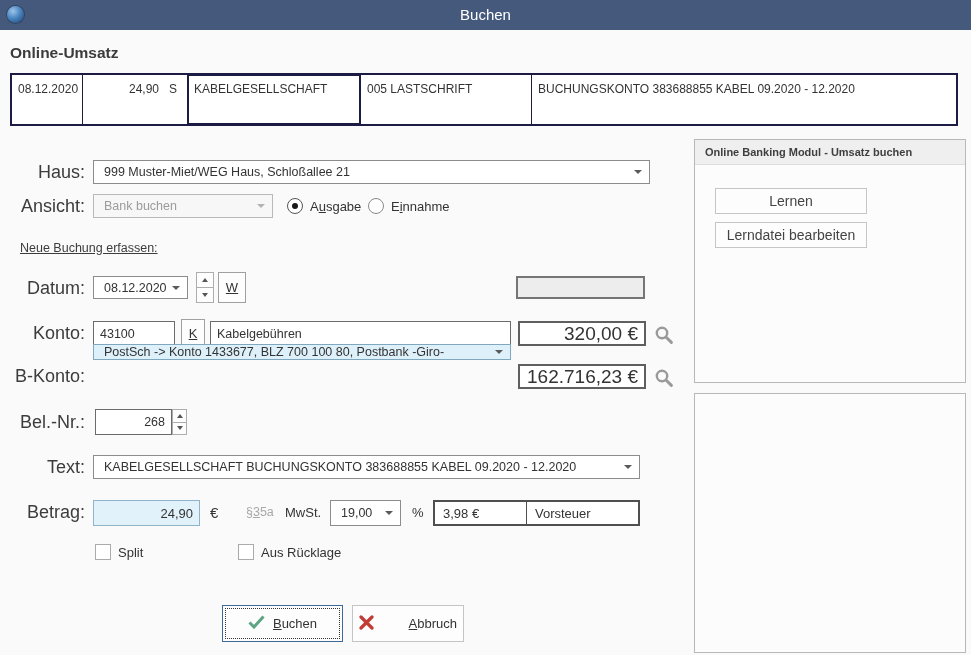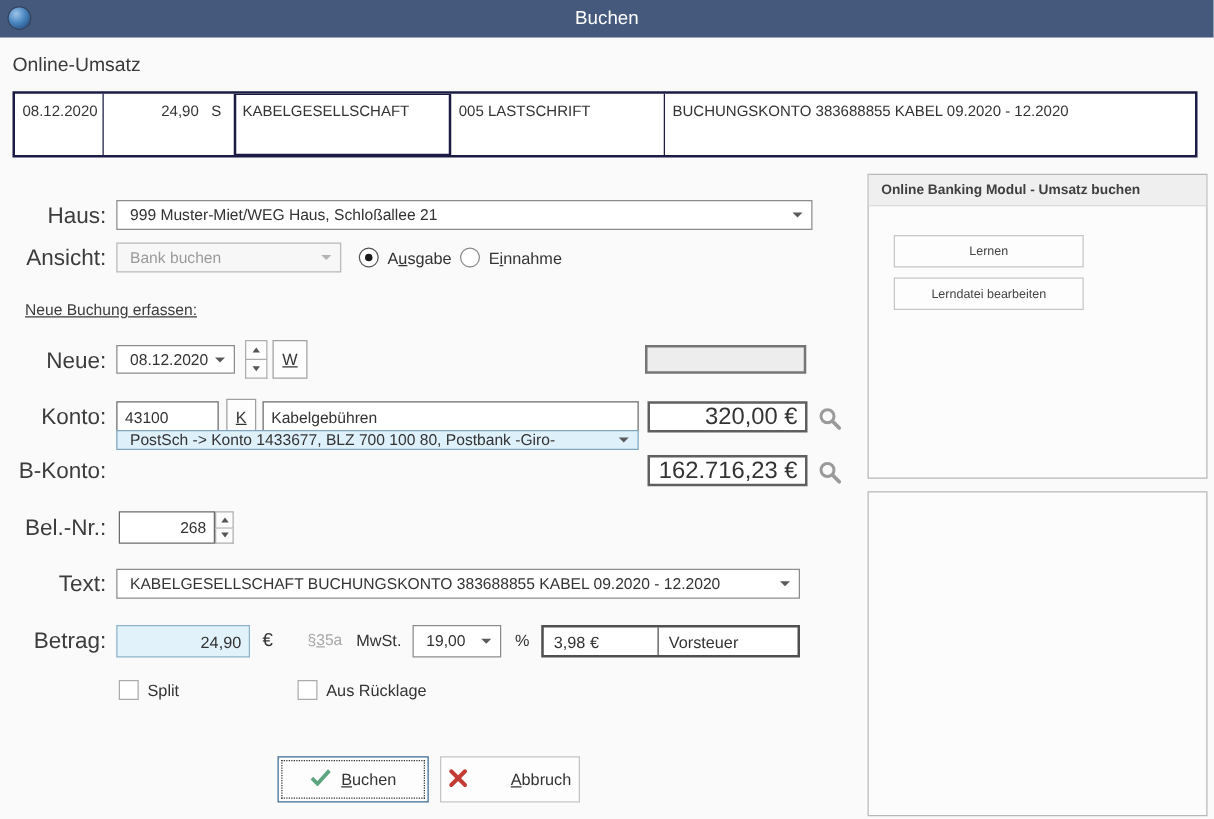--- a/index.html
+++ b/index.html
@@ -21,21 +21,21 @@
     box-shadow:0 0 0 1px rgba(0,0,0,.25);
   }
   .win-title {
     position:absolute; left:0; top:0; width:100%; height:30px;
     line-height:30px; text-align:center; color:#fff; font-size:15px;
   }
 
   
   .page-heading {
     position:absolute; left:10px; top:44px;
-    font-size:15.5px; font-weight:normal; color:#3b3b3b;
+    font-size:15.5px; font-weight:bold; color:#3b3b3b;
   }
 
   
   .txn-table {
     position:absolute; left:10px; top:73px; width:948px; height:53px;
     border:2px solid #1b1b44; background:#fff; box-sizing:border-box;
     display:flex;
   }
   .txn-table .cell {
     border-right:1px solid #1b1b44; box-sizing:border-box;
@@ -152,21 +152,21 @@
     background:#fcfcfc; border:1px solid #b8b8b8; box-sizing:border-box;
   }
   .panel-header {
     height:24px; line-height:24px; background:#efefef;
     border-bottom:1px solid #dcdcdc; font-weight:bold; font-size:11px;
     color:#3f3f3f; padding-left:10px; white-space:nowrap; overflow:hidden;
   }
   .panel-btn {
     position:absolute; left:20px; width:152px; height:26px;
     background:#fdfdfd; border:1px solid #c6c6c6; box-sizing:border-box;
-    font-size:10px; color:#444; display:flex; align-items:center; justify-content:center;
+    font-size:14px; color:#444; display:flex; align-items:center; justify-content:center;
   }
   u { text-decoration:underline; }
 </style>
 </head>
 <body>
 
 <div class="titlebar">
   <span class="app-icon"></span>
   <span class="win-title">Buchen</span>
 </div>
@@ -197,21 +197,21 @@
 </div>
 <span class="radio checked" style="left:287px; top:198px;">
     <span class="dot"></span>
   </span>
 <span class="inline-lbl" style="left:310px; top:199px;">A<u>u</u>sgabe</span>
 <span class="radio" style="left:368px; top:198px; border-color:#8a8a8a;"></span>
 <span class="inline-lbl" style="left:391px; top:199px;">E<u>i</u>nnahme</span>
 
 <div class="section-heading">Neue Buchung erfassen:</div>
 
-<div class="lbl" style="top:276px;">Neue:</div>
+<div class="lbl" style="top:276px;">Datum:</div>
 <div class="combo" style="left:93px; top:276px; width:95px; height:23px;">
   <span>08.12.2020</span>
   <span class="arrow"></span>
 </div>
 <div class="spinner" style="left:196px; top:272px; width:18px; height:31px;">
   <div class="spin-btn up"></div>
   <div class="spin-btn down"></div>
 </div>
 <div class="mini-btn" style="left:218px; top:272px; width:28px; height:31px;">
   <span><u>W</u></span>

